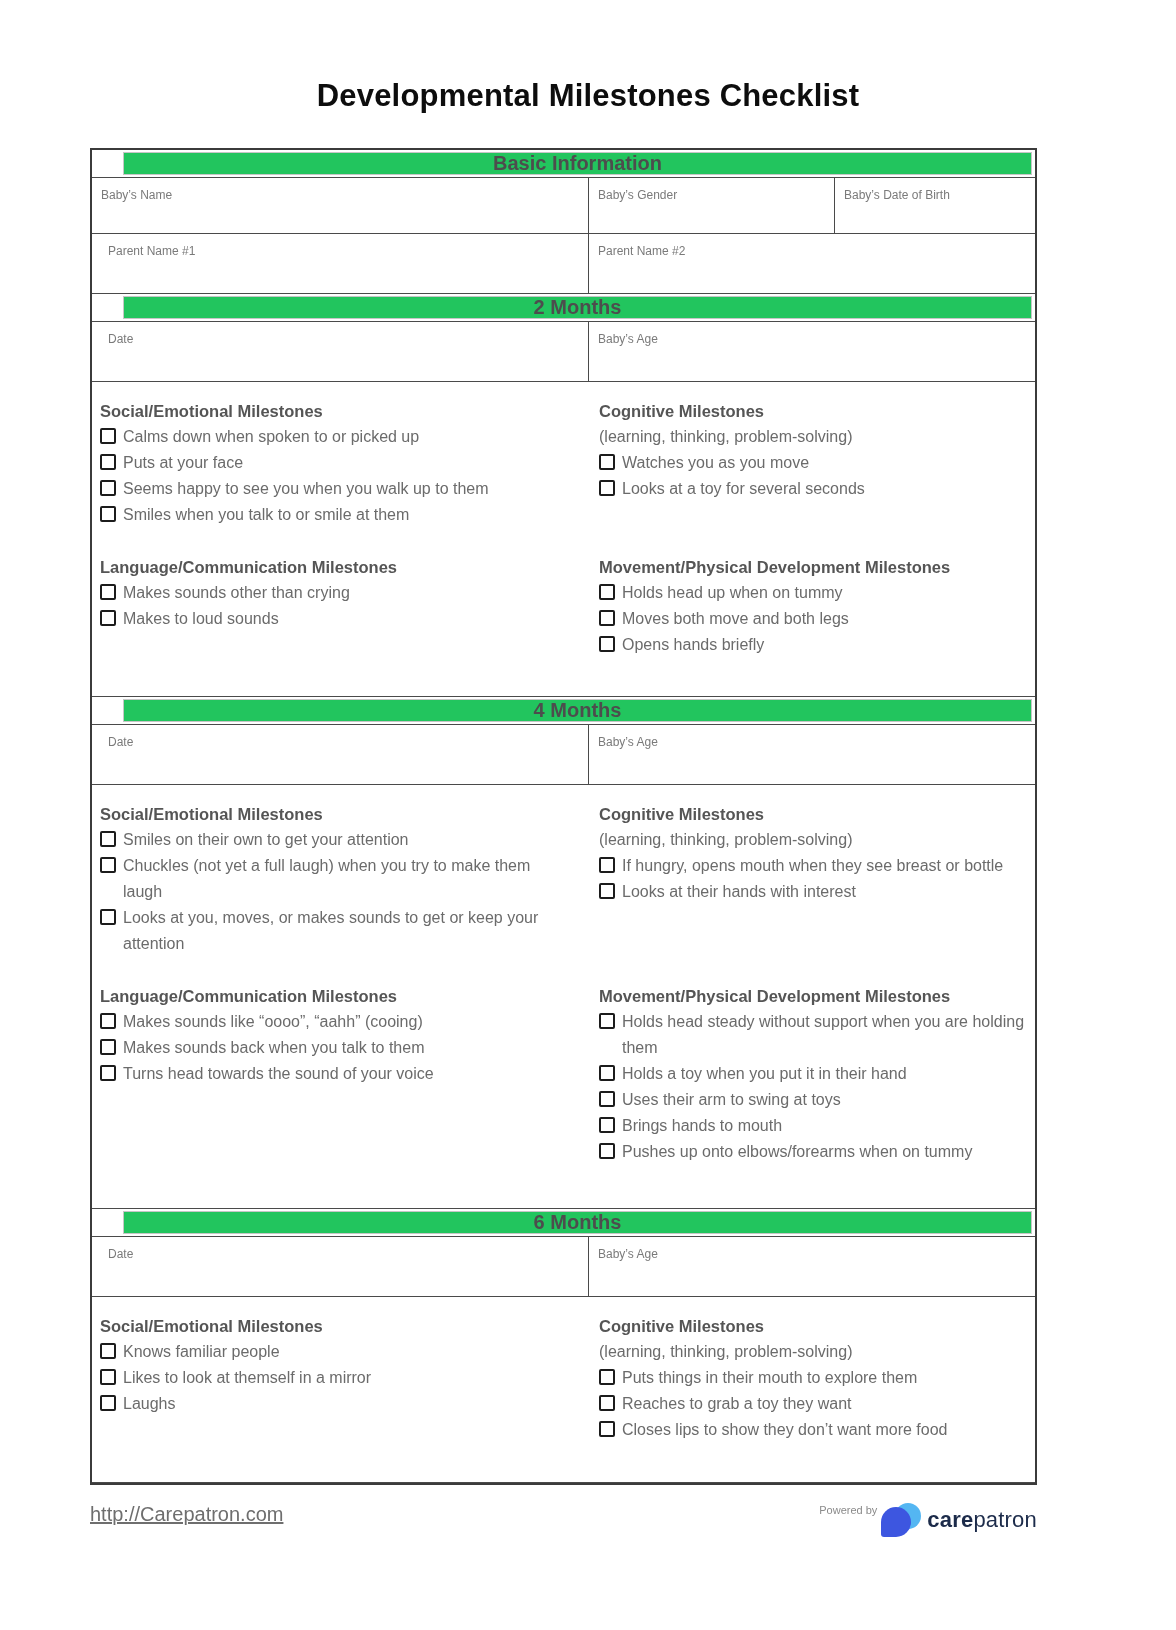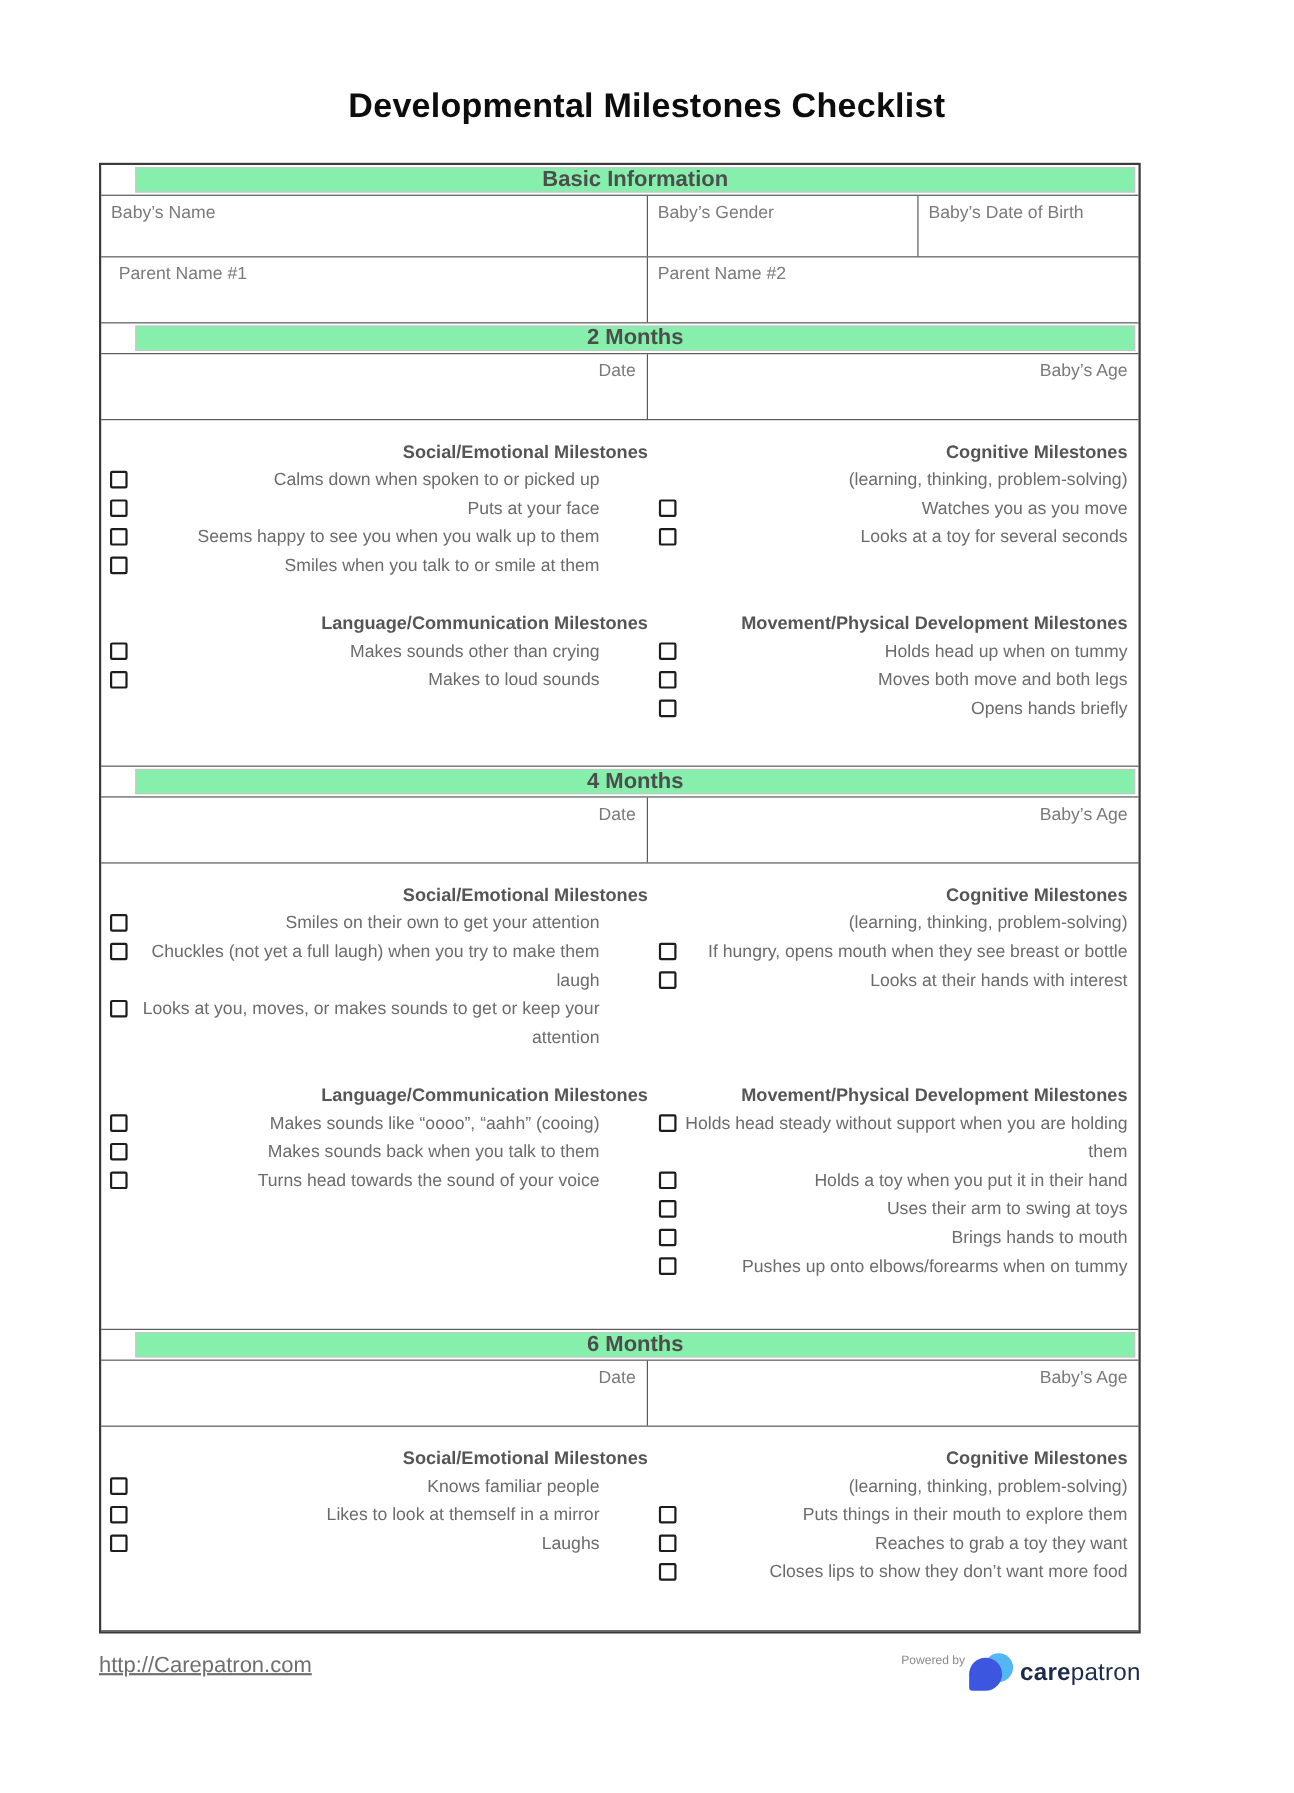--- a/index.html
+++ b/index.html
@@ -14,36 +14,36 @@
     text-align: center;
     font-size: 31px; font-weight: bold; color: #0d0d0d;
     letter-spacing: 0.2px;
   }
   .doc-table {
     margin: 34px 0 0 90px;
     width: 947px;
     border: 2px solid #3b3b3b;
     background: #fff;
   }
-  .doc-table > :last-child { border-bottom: none; text-align: right; }
+  .doc-table > :last-child { border-bottom: none; }
   .section-header-row {
     height: 28px;
     border-bottom: 1px solid #4a4a4a;
     padding: 2px 3px;
   }
   .section-header-bar {
     height: 100%;
-    background: #86efac;
+    background: #22c55e;
     border: 1px solid #c6c6c6;
     display: flex; align-items: center; justify-content: center; margin-left: 28px;
   }
   .section-header-text { font-size: 20px; font-weight: bold; color: #4d4d4d; }
   .row { display: flex; border-bottom: 1px solid #4a4a4a; }
   .cell { padding: 7px 10px 0 9px; font-size: 16px; color: #7a7a7a; }
-  .field-label { font-size: 16px; color: #7a7a7a; }
+  .field-label { font-size: 12px; color: #7a7a7a; }
   .w-name   { width: 497px; border-right: 1px solid #4a4a4a; }
   .w-gender { width: 246px; border-right: 1px solid #4a4a4a; }
   .w-dob    { flex: 1; }
   .w-left   { width: 497px; border-right: 1px solid #4a4a4a; padding-left: 16px; }
   .w-right  { flex: 1; }
   .row-name   { height: 56px; }
   .row-parent { height: 60px; }
   .row-date   { height: 60px; }
   .milestones-cell {
     border-bottom: 1px solid #4a4a4a;

